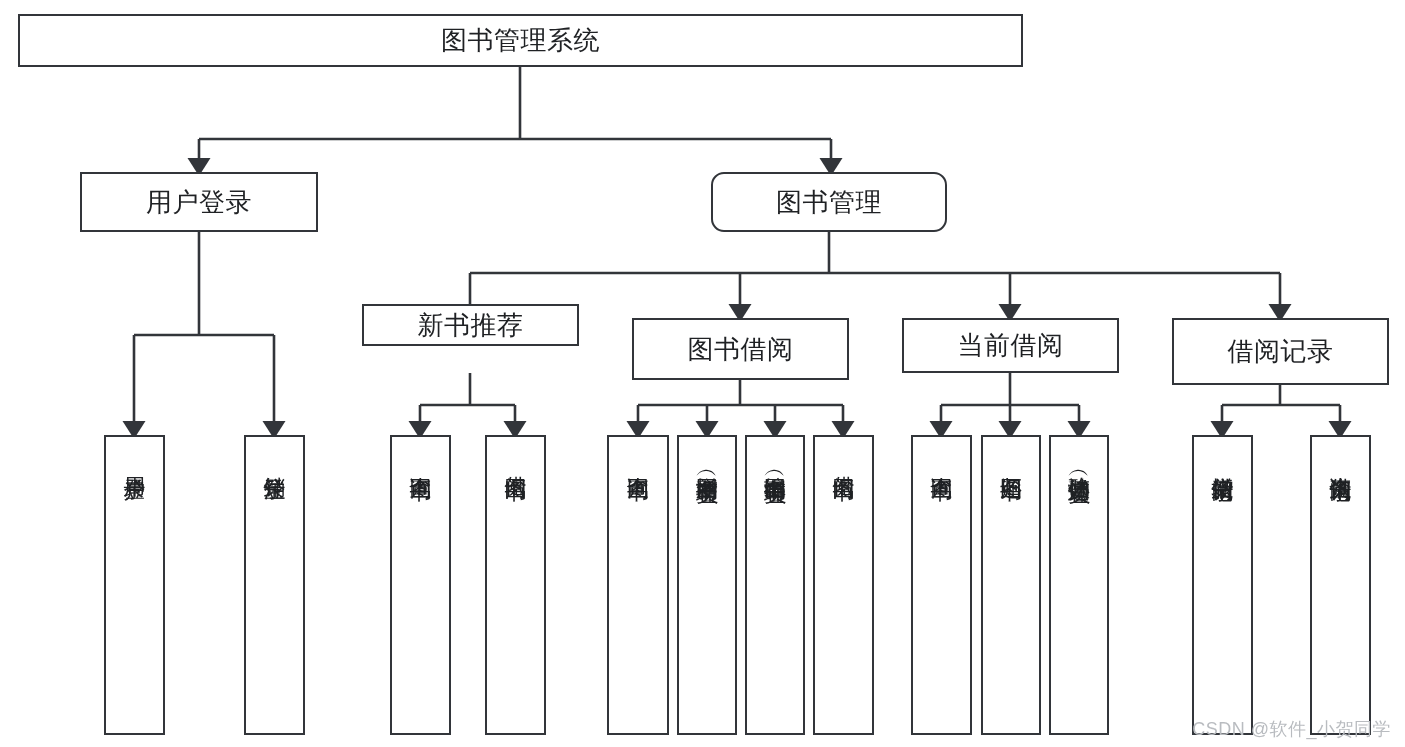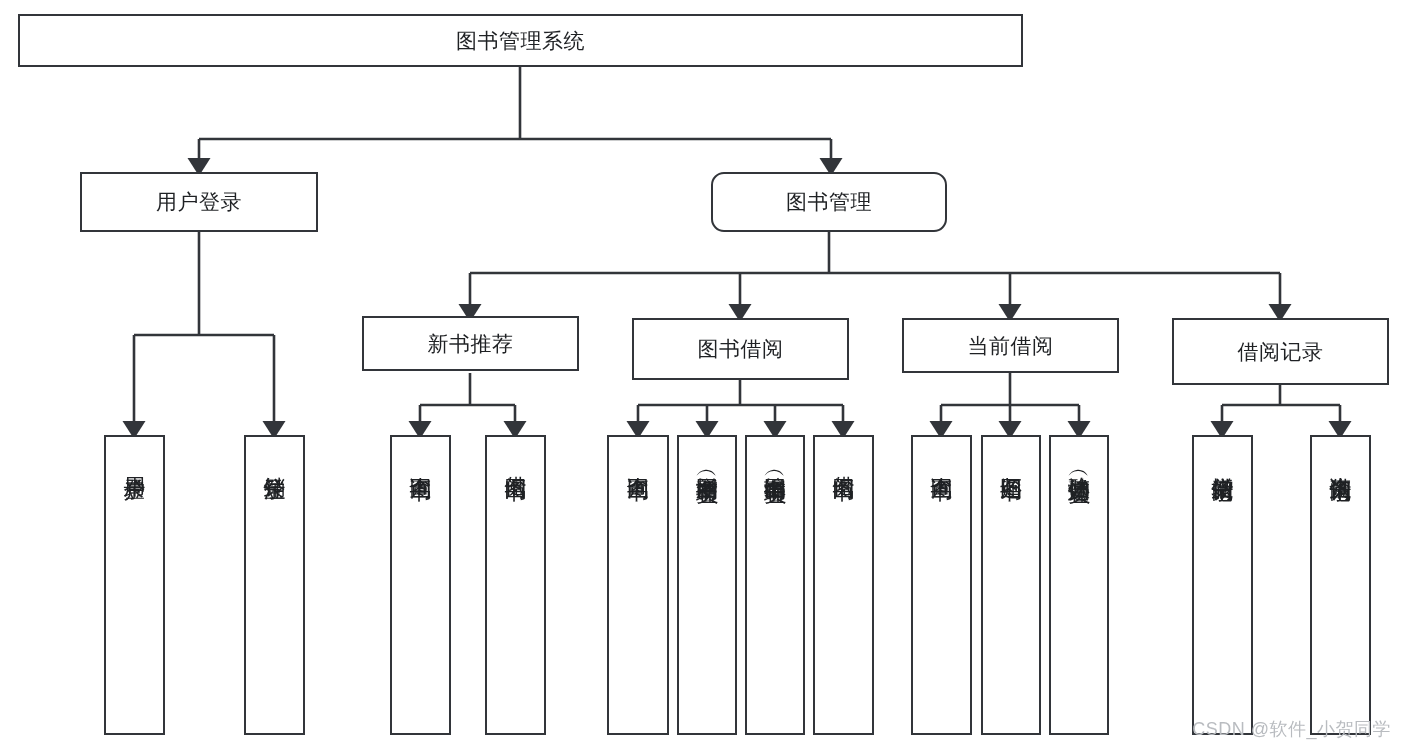--- a/index.html
+++ b/index.html
@@ -30,21 +30,21 @@
     position: absolute;
     box-sizing: border-box;
     border: 2px solid #32353a;
     background: #ffffff;
     display: flex;
     align-items: center;
     justify-content: center;
     color: #1f2124;
   }
   .node-label {
-    font-size: 21px;
+    font-size: 26px;
     line-height: 1.1;
     letter-spacing: 0.5px;
     white-space: nowrap;
   }
   .node.vertical {
     align-items: flex-start;
     justify-content: center;
     padding-top: 22px;
   }
   .node.vertical .node-label {
@@ -127,21 +127,21 @@
     <span class="node-label">图书管理系统</span>
   </div>
 
   <div class="node" style="left:80px; top:172px; width:238px; height:60px;">
     <span class="node-label">用户登录</span>
   </div>
   <div class="node" style="left:711px; top:172px; width:236px; height:60px;border-radius:13px;">
     <span class="node-label">图书管理</span>
   </div>
 
-  <div class="node" style="left:362px; top:316px; width:217px; height:55px;">
+  <div class="node" style="left:362px; top:304px; width:217px; height:42px;">
     <span class="node-label">新书推荐</span>
   </div>
   <div class="node" style="left:632px; top:318px; width:217px; height:62px;">
     <span class="node-label">图书借阅</span>
   </div>
   <div class="node" style="left:902px; top:318px; width:217px; height:55px;">
     <span class="node-label">当前借阅</span>
   </div>
   <div class="node" style="left:1172px; top:318px; width:217px; height:67px;">
     <span class="node-label">借阅记录</span>

